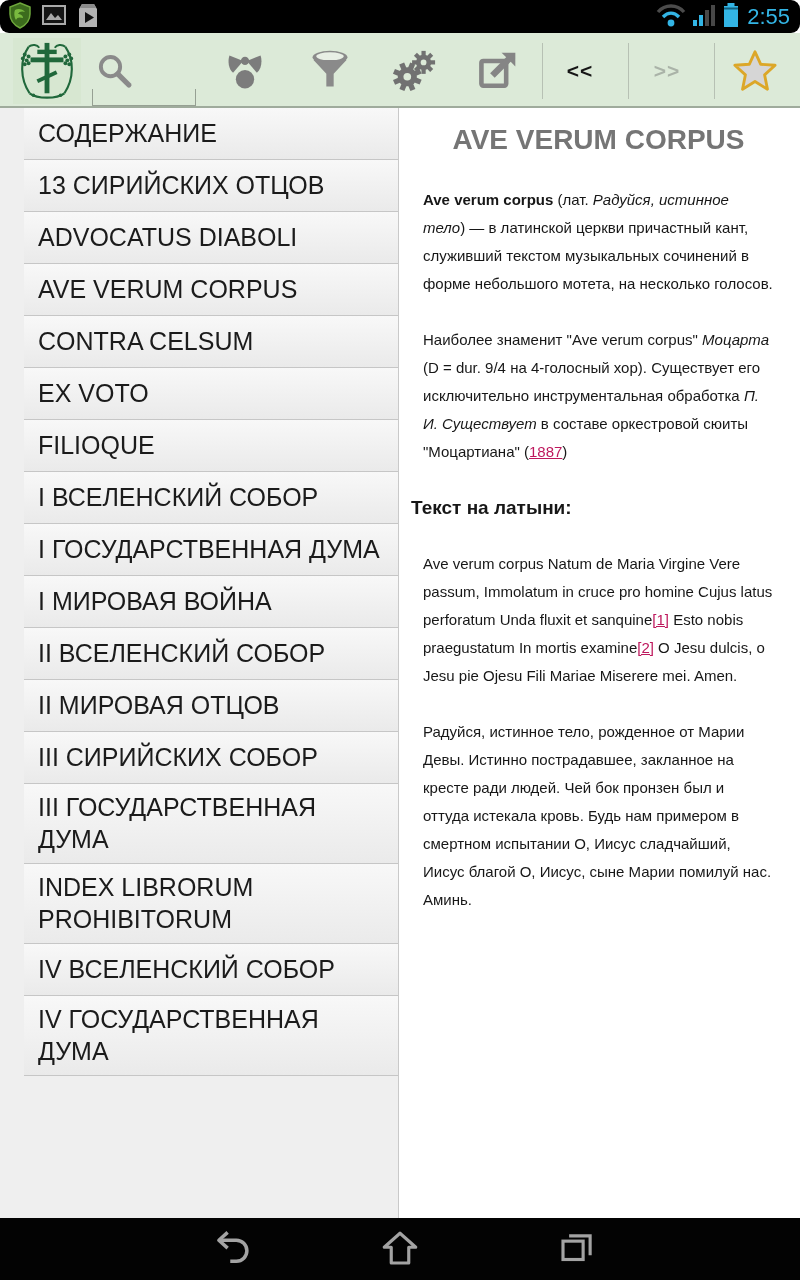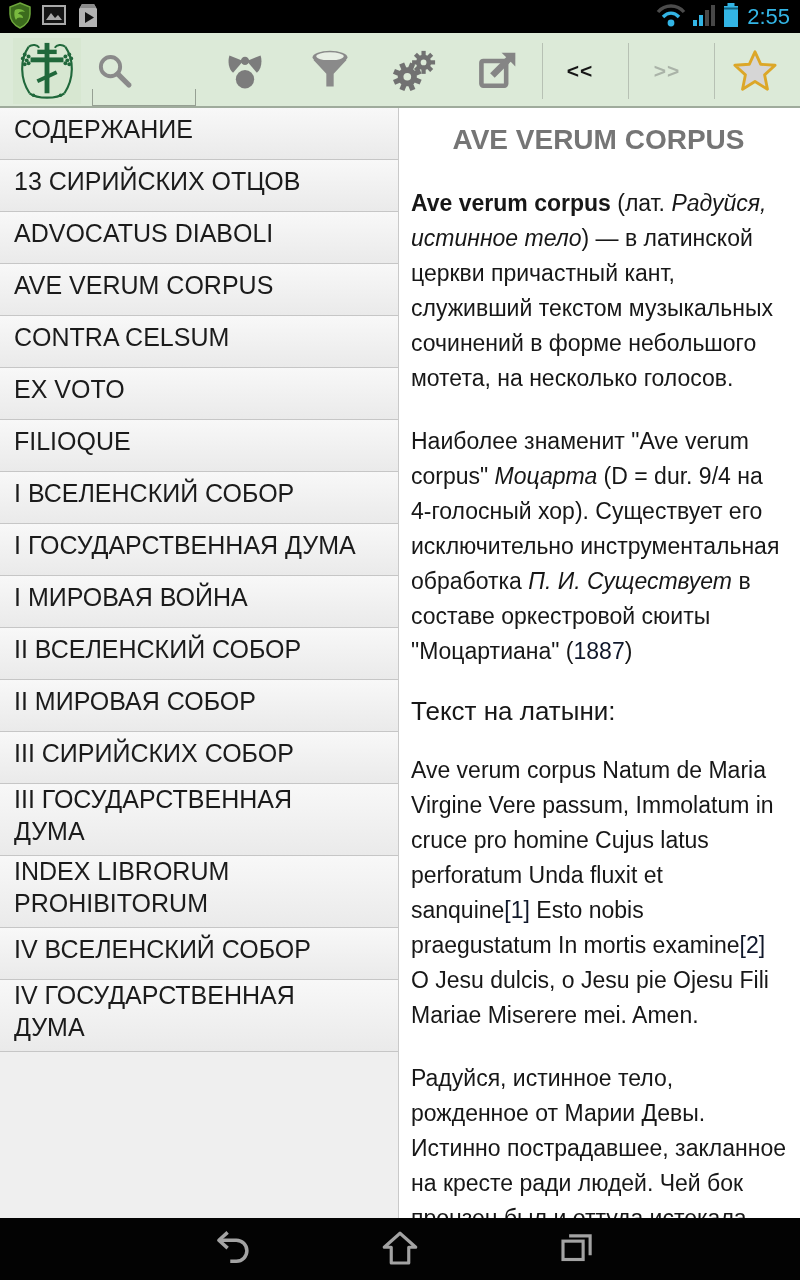--- a/index.html
+++ b/index.html
@@ -1,21 +1,21 @@
 <!DOCTYPE html>
 <html><head>
 <meta charset="utf-8">
 <style>
   * { margin:0; padding:0; box-sizing:border-box; }
   html,body { width:800px; height:1280px; overflow:hidden; }
   body { font-family:"Liberation Sans", sans-serif; background:#000; }
   .screen { position:relative; width:800px; height:1280px; background:#fff; overflow:hidden; }
 
   
-  .status-bar { position:relative; height:33px; background:#000; display:flex; align-items:center; justify-content:space-between; padding:0 6px; }
+  .status-bar { position:relative; height:33px; background:#000; display:flex; align-items:center; justify-content:space-between; padding:0 6px;border-radius:9px; }
   .status-left, .status-right { display:flex; align-items:center; gap:6px; }
   .status-time { color:#33b5e5; font-size:22px; margin:0 4px 0 2px; }
 
   
   .toolbar { position:relative; height:75px; background:#dcead8; border-bottom:2px solid #9fab9c; }
   .logo-tile { position:absolute; left:13px; top:5px; width:68px; height:66px; background:#d7e7d1; display:flex; align-items:center; justify-content:center; cursor:pointer; }
   .tb-btn { position:absolute; top:14px; width:48px; height:48px; display:flex; align-items:center; justify-content:center; cursor:pointer; }
   .tb-search { left:90px; }
   .tb-share  { left:221px; }
   .tb-filter { left:306px; }
@@ -27,31 +27,31 @@
   .nav-label { font-size:21px; font-weight:bold; color:#151515; letter-spacing:1px; }
   .nav-label.disabled { color:#aab3a8; }
   .tb-divider { position:absolute; top:10px; width:1px; height:56px; background:#b7c1b4; }
   .div1 { left:542px; } .div2 { left:628px; } .div3 { left:714px; }
   .search-remnant { position:absolute; left:92px; top:56px; width:104px; height:17px;
     border-left:1px solid #96a093; border-right:1px solid #96a093; border-bottom:1px solid #96a093; }
 
   
   .content { display:flex; height:1110px; overflow:hidden; background:#fff; }
   .sidebar { width:399px; min-width:399px; background:#efefef; border-right:1px solid #c9c9c9; list-style:none; overflow:hidden; }
-  .sidebar li { display:flex; align-items:center; min-height:52px; padding:0 8px 8px 14px;
+  .sidebar li { display:flex; align-items:center; min-height:52px; padding:8px 8px 8px 14px;
     border-bottom:1px solid #c6c6c6; font-size:25px; line-height:1.26; color:#1b1b1b;
-    background:linear-gradient(180deg,#f8f8f8 0%,#eaeaea 100%); cursor:pointer; }
+    background:linear-gradient(180deg,#f8f8f8 0%,#eaeaea 100%); cursor:pointer;margin-left:24px; }
   .sidebar li.wrap { padding-right:78px; }
 
   .article { flex:1; padding:14px 14px 0 12px; overflow:hidden; background:#fff; }
   .article h1 { font-size:28px; font-weight:bold; color:#757575; text-align:center; margin:2px 0 30px; }
-  .article p { font-size:23px; line-height:35px; color:#171717; margin:0 0 28px; }
-  .article h2 { font-size:26px; line-height:28px; font-weight:normal; color:#171717; margin:6px 0 28px; }
+  .article p { font-size:15px; line-height:28px; color:#171717; margin:0 12px 28px; }
+  .article h2 { font-size:19px; line-height:28px; font-weight:bold; color:#171717; margin:6px 0 28px; }
   .article i { font-style:italic; }
-  .article a { color:#0f172a; cursor:pointer; }
+  .article a { color:#be185d; text-decoration:underline; cursor:pointer; }
 
   
   .navbar { position:absolute; left:0; bottom:0; width:800px; height:62px; background:#030303; }
   .nav-btn { position:absolute; top:9px; width:64px; height:44px; display:flex; align-items:center; justify-content:center; cursor:pointer; }
   .nb-back { left:200px; } .nb-home { left:368px; } .nb-recents { left:545px; }
 </style>
 </head>
 <body>
 
 <div class="screen">
@@ -226,21 +226,21 @@
       <li>13 СИРИЙСКИХ ОТЦОВ</li>
       <li>ADVOCATUS DIABOLI</li>
       <li>AVE VERUM CORPUS</li>
       <li>CONTRA CELSUM</li>
       <li>EX VOTO</li>
       <li>FILIOQUE</li>
       <li>I ВСЕЛЕНСКИЙ СОБОР</li>
       <li>I ГОСУДАРСТВЕННАЯ ДУМА</li>
       <li>I МИРОВАЯ ВОЙНА</li>
       <li>II ВСЕЛЕНСКИЙ СОБОР</li>
-      <li>II МИРОВАЯ СОБОР</li>
+      <li>II МИРОВАЯ ОТЦОВ</li>
       <li>III СИРИЙСКИХ СОБОР</li>
       <li class="wrap">III ГОСУДАРСТВЕННАЯ ДУМА</li>
       <li class="wrap">INDEX LIBRORUM PROHIBITORUM</li>
       <li>IV ВСЕЛЕНСКИЙ СОБОР</li>
       <li class="wrap">IV ГОСУДАРСТВЕННАЯ ДУМА</li>
     </ul>
 
     <div class="article">
       <h1>AVE VERUM CORPUS</h1>
 

